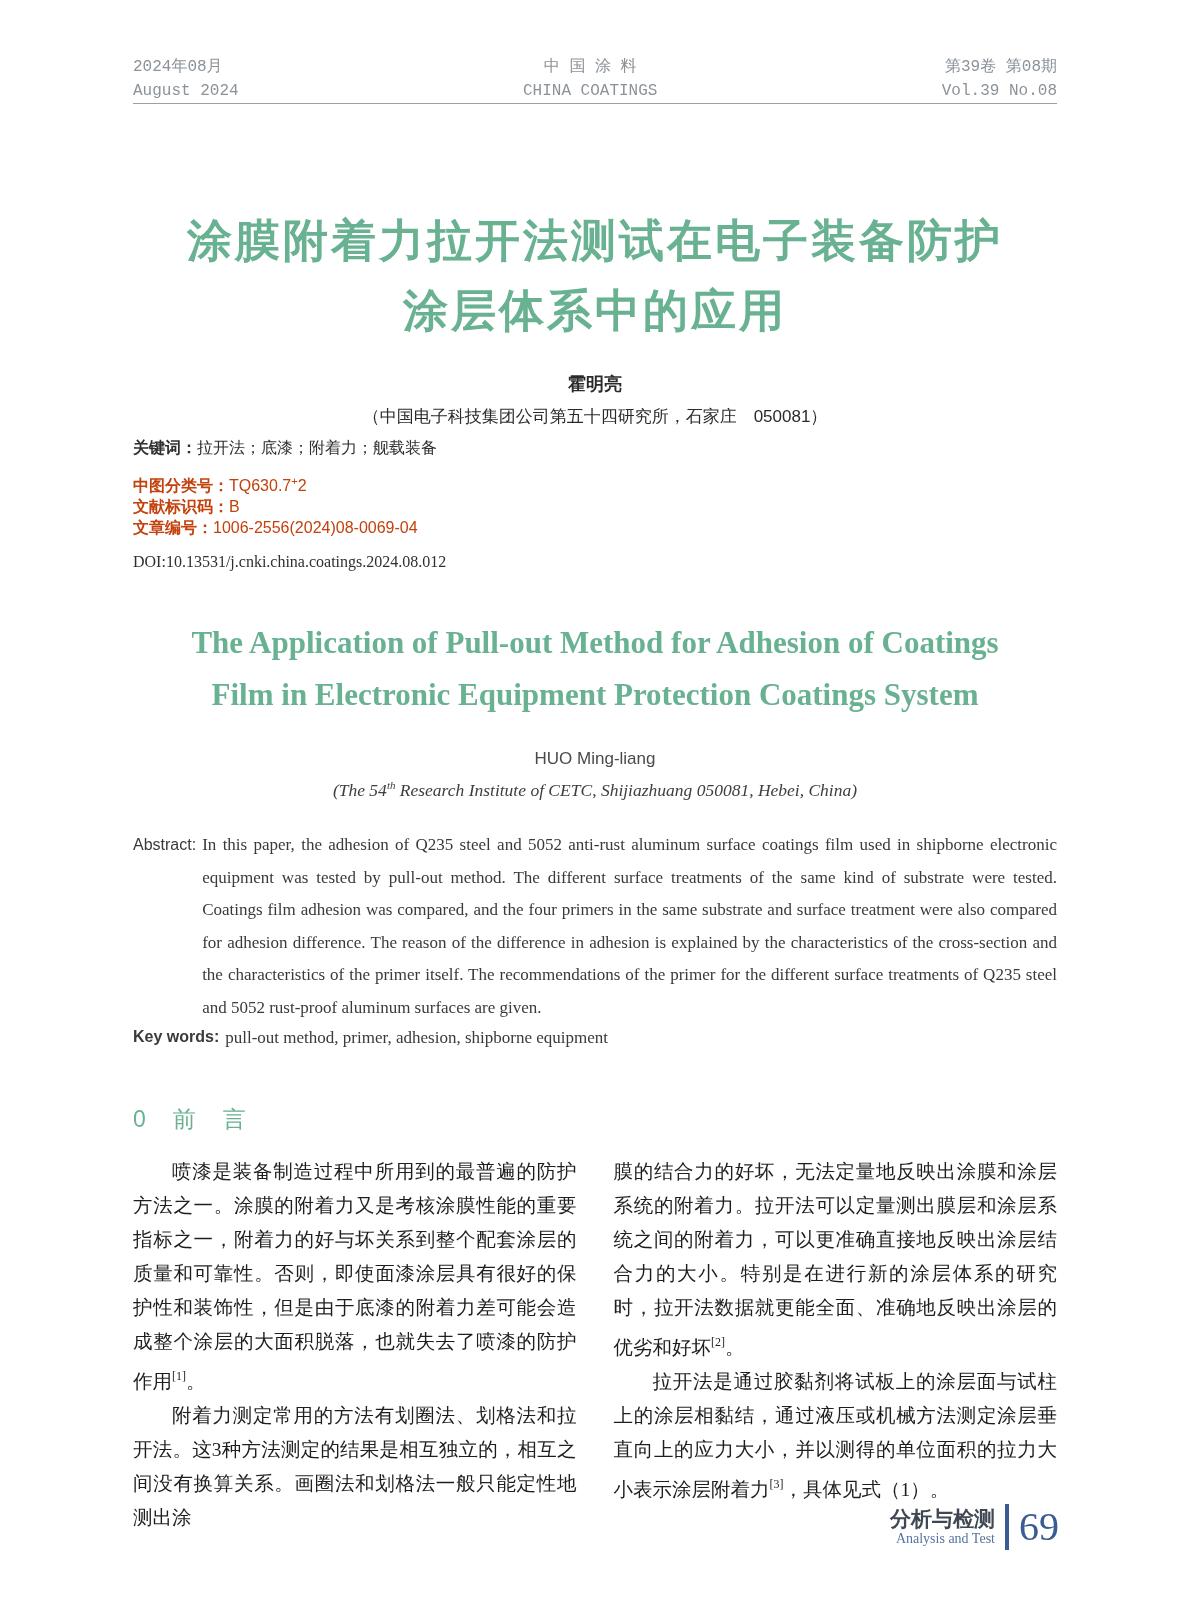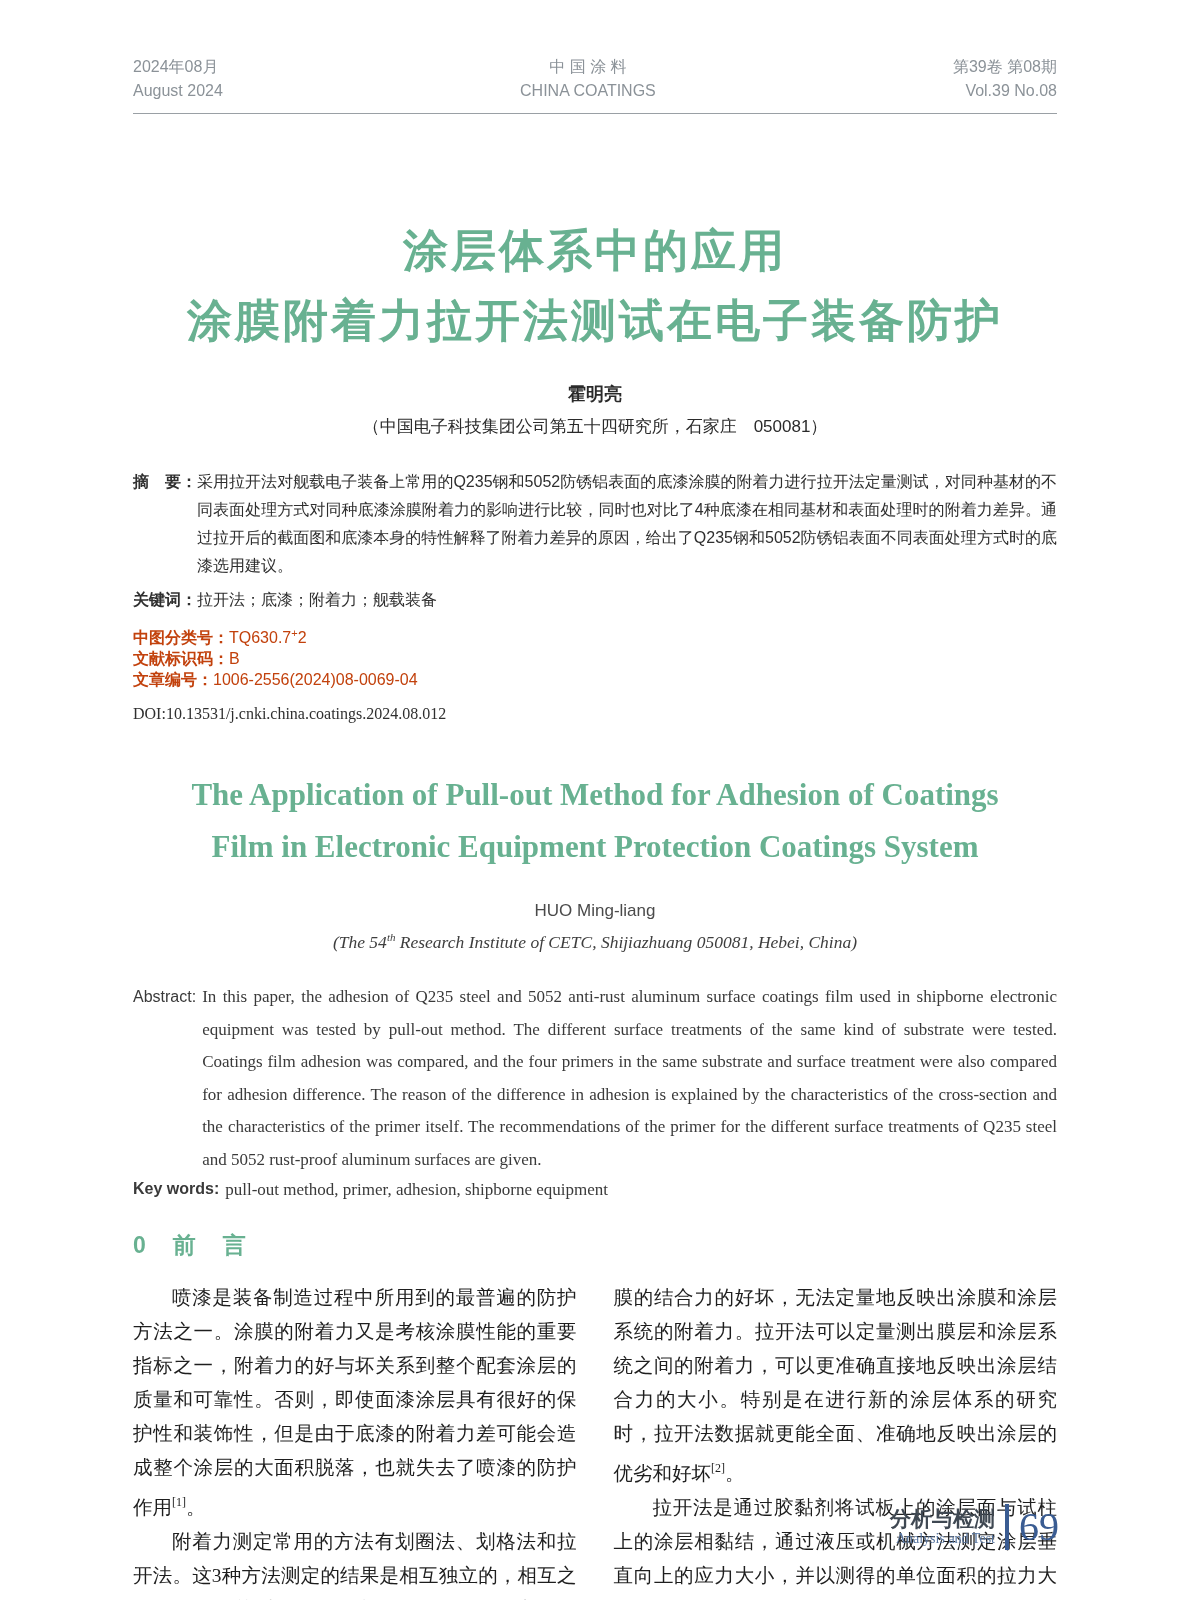--- a/index.html
+++ b/index.html
@@ -9,22 +9,21 @@
     color:#222;
     -webkit-font-smoothing:antialiased;
   }
   .content{padding:0 130px 0 133px;}
 
   
   .jheader{
     padding-top:55px;
     display:flex;justify-content:space-between;align-items:flex-start;
     border-bottom:1.5px solid #9aa0a5;
-    padding-bottom:10px;
-    color:#8b9298;font-size:16px;line-height:24px;
+    color:#8b9298;font-size:16px;line-height:24px;font-family:Liberation Mono, monospace;
   }
   .jheader .cell{white-space:nowrap;}
   .jheader .c-left{text-align:left;}
   .jheader .c-center{text-align:center;}
   .jheader .c-right{text-align:right;}
 
   
   .title-zh{
     margin-top:102px;text-align:center;
     font-size:45px;font-weight:bold;color:#68b191;
@@ -71,22 +70,22 @@
   .abs-en .txt{text-align:justify;}
   .kw-en{
     margin-top:4px;
     font-family:"Liberation Serif","DejaVu Serif",serif;
     font-size:17px;color:#3a3a3a;
   }
   .kw-en .lbl{font-family:"Liberation Sans","DejaVu Sans",sans-serif;font-size:16px;padding-right:6px;}
 
   
   .sec-head{
-    margin-top:30px;
-    font-size:23px;font-weight:bold;color:#68b191;letter-spacing:2px;
+    margin-top:56px;
+    font-size:23px;font-weight:normal;color:#68b191;letter-spacing:2px;
   }
   .columns{
     margin-top:20px;display:flex;gap:37px;
     font-family:"Liberation Serif","DejaVu Serif",serif;
     font-size:19.5px;line-height:34px;color:#1e1e1e;
   }
   .col{flex:1;min-width:0;}
   .col p{margin:0;text-align:justify;}
   .col p.ind{text-indent:2em;}
   .col sup{font-size:12px;}
@@ -122,31 +121,27 @@
       <div>中 国 涂 料</div>
       <div>CHINA COATINGS</div>
     </div>
     <div class="cell c-right">
       <div>第39卷 第08期</div>
       <div>Vol.39  No.08</div>
     </div>
   </div>
 
   <h1 class="title-zh" style="margin:102px 0 0 0;">
+    <div>涂膜附着力拉开法测试在电子装备防护</div>
     <div>涂层体系中的应用</div>
-    <div>涂膜附着力拉开法测试在电子装备防护</div>
   </h1>
 
   <div class="author-zh">霍明亮</div>
   <div class="aff-zh">（中国电子科技集团公司第五十四研究所，石家庄　050081）</div>
 
-  <div class="abs-zh hang">
-    <span class="lbl">摘　要：</span>
-    <span class="txt">采用拉开法对舰载电子装备上常用的Q235钢和5052防锈铝表面的底漆涂膜的附着力进行拉开法定量测试，对同种基材的不同表面处理方式对同种底漆涂膜附着力的影响进行比较，同时也对比了4种底漆在相同基材和表面处理时的附着力差异。通过拉开后的截面图和底漆本身的特性解释了附着力差异的原因，给出了Q235钢和5052防锈铝表面不同表面处理方式时的底漆选用建议。</span>
-  </div>
 
   <div class="kw-zh hang">
     <span class="lbl">关键词：</span>
     <span class="txt">拉开法；底漆；附着力；舰载装备</span>
   </div>
 
   <div class="meta-row">
     <span>
       <span class="lbl">中图分类号：</span><span>TQ630.7</span><sup>+</sup><span>2</span>
     </span>

